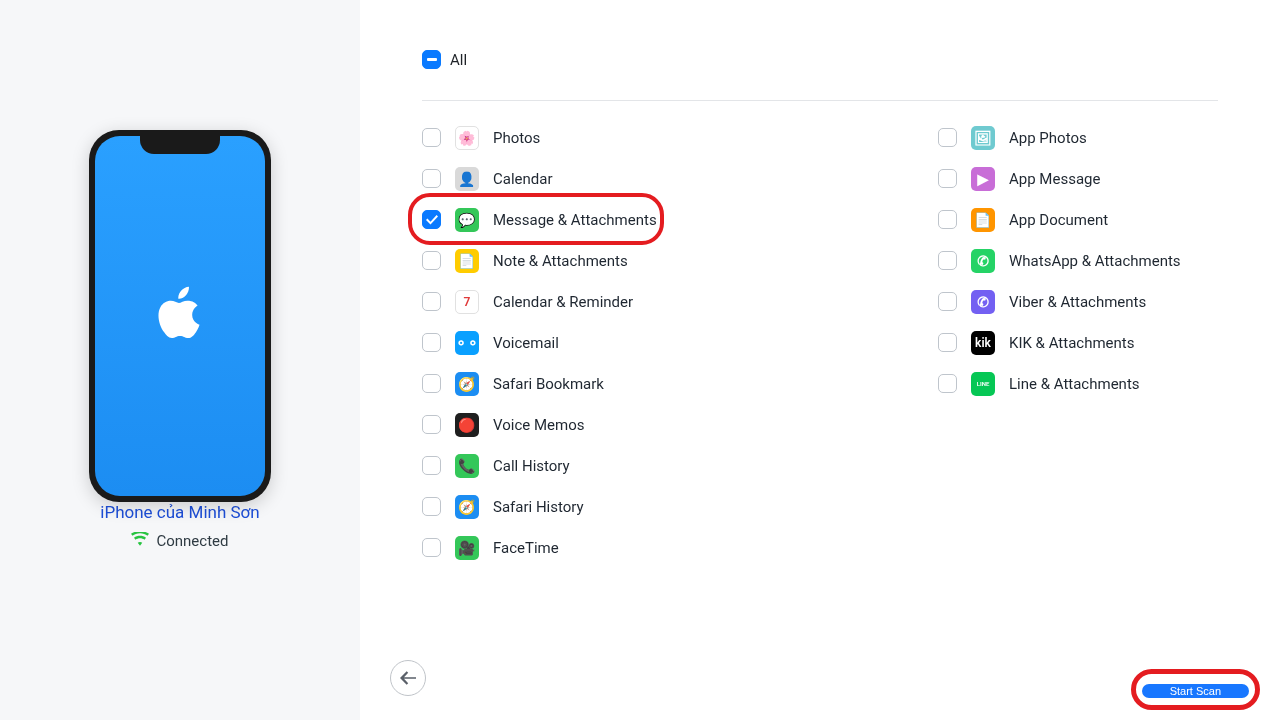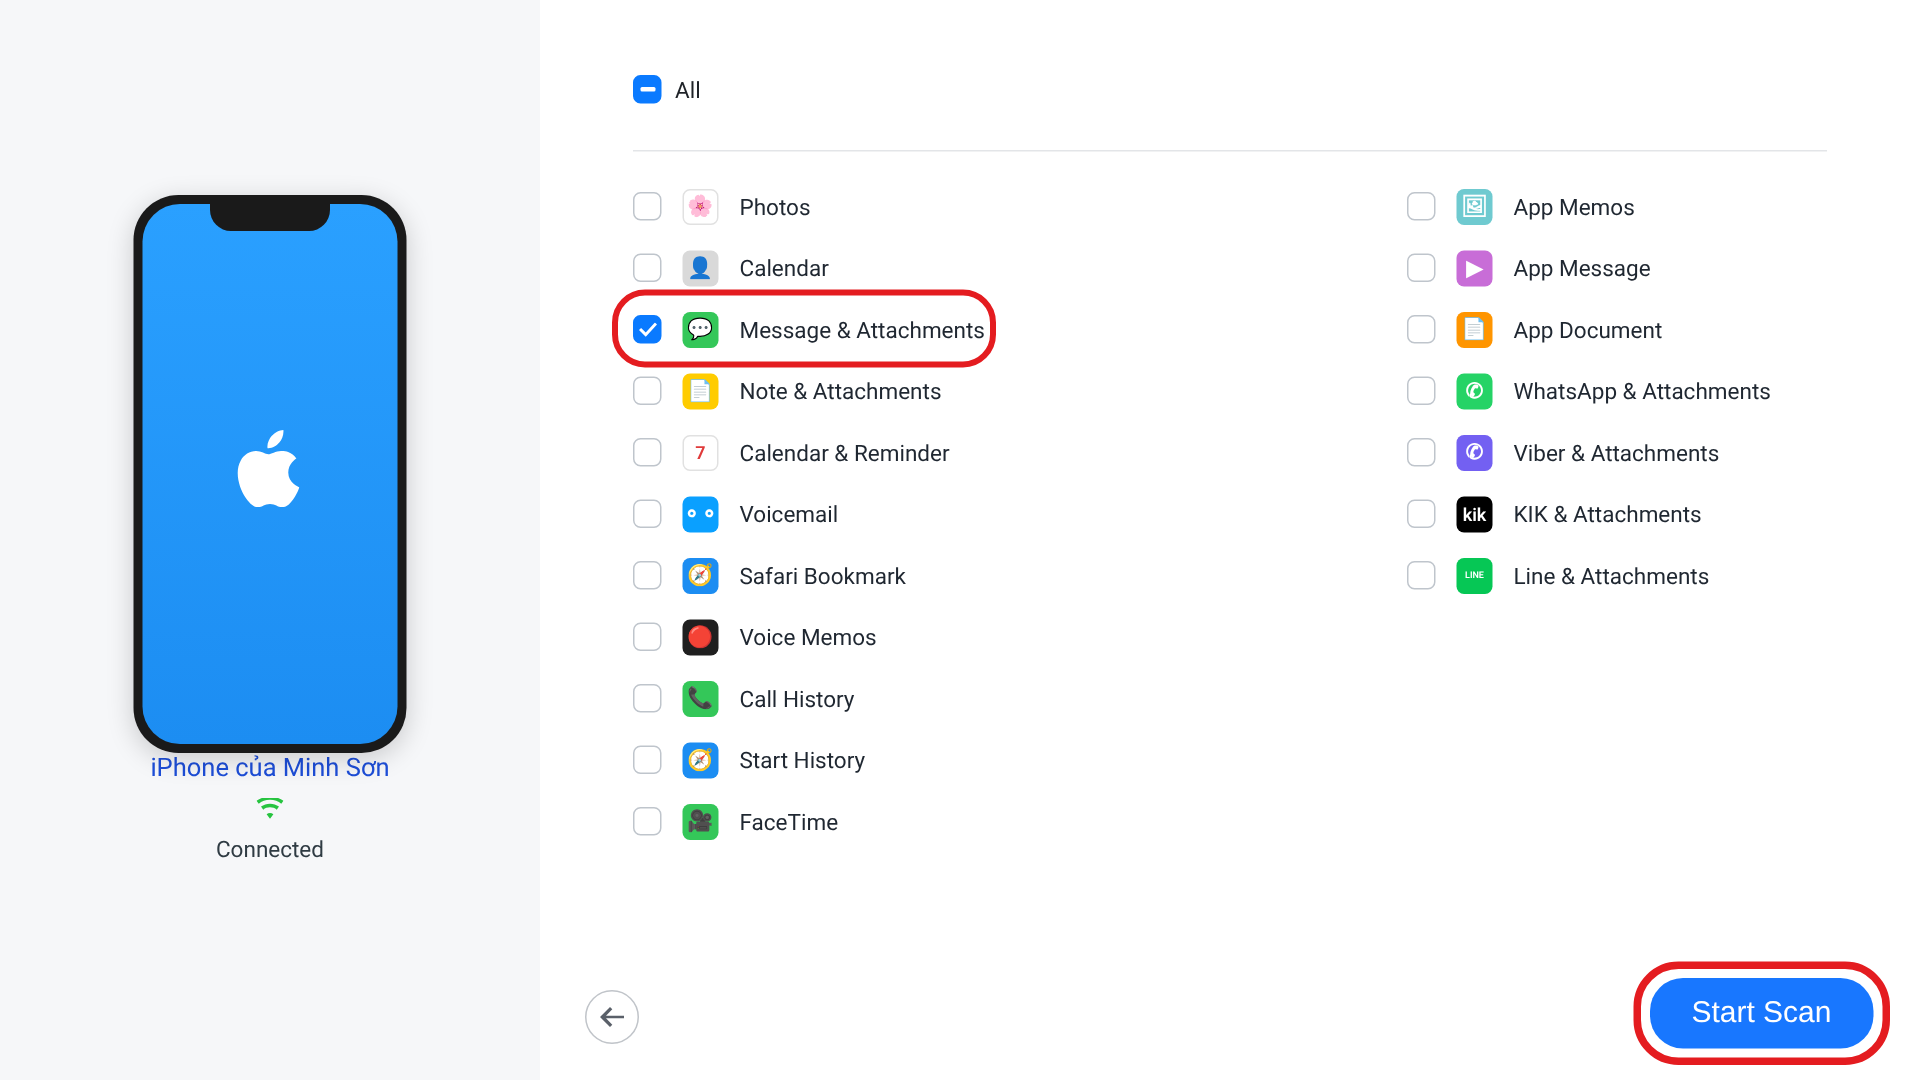--- a/index.html
+++ b/index.html
@@ -56,21 +56,20 @@
     font-weight: 400;
     color: #1d4ed8;
   }
   .device-status {
     margin-top: 10px;
     display: flex;
     align-items: center;
     gap: 7px;
     color: #2f3b43;
     font-size: 15px;
-    flex-direction: column;
   }
   .wifi-icon svg { width: 18px; height: 14px; }
 
   .main {
     flex: 1;
     padding: 50px 62px 24px 62px;
     height: 720px;
     position: relative;
   }
   .main-title {
@@ -180,22 +179,22 @@
     bottom: 10px;
     padding: 6px;
     border: 5px solid #e41c20;
     border-radius: 30px;
   }
   .start-scan {
     background: #1877ff;
     color: #fff;
     border: none;
     border-radius: 22px;
-    padding: 12px 28px;
-    font-size: 20px;
+    padding: 1px 28px;
+    font-size: 11px;
     font-weight: 500;
     cursor: pointer;
   }
 </style>
 </head>
 <body>
 
 <div class="sidebar">
   <div class="phone-frame">
     <div class="phone-screen">
@@ -273,33 +272,33 @@
           <span class="file-label">Voice Memos</span>
         </div>
         <div class="file-row">
           <span class="checkbox"></span>
           <div class="file-icon" style="background: rgb(52, 199, 89); font-size: 14px;">📞</div>
           <span class="file-label">Call History</span>
         </div>
         <div class="file-row">
           <span class="checkbox"></span>
           <div class="file-icon" style="background: rgb(28, 141, 242); font-size: 14px;">🧭</div>
-          <span class="file-label">Start History</span>
+          <span class="file-label">Safari History</span>
         </div>
         <div class="file-row">
           <span class="checkbox"></span>
           <div class="file-icon" style="background: rgb(52, 199, 89); font-size: 14px;">🎥</div>
           <span class="file-label">FaceTime</span>
         </div>
       </div>
     <div class="col col-right" id="col-right">
         <div class="file-row">
           <span class="checkbox"></span>
           <div class="file-icon" style="background: rgb(111, 202, 208); font-size: 14px;">🖼</div>
-          <span class="file-label">App Memos</span>
+          <span class="file-label">App Photos</span>
         </div>
         <div class="file-row">
           <span class="checkbox"></span>
           <div class="file-icon" style="background: rgb(200, 109, 215); font-size: 14px;">▶</div>
           <span class="file-label">App Message</span>
         </div>
         <div class="file-row">
           <span class="checkbox"></span>
           <div class="file-icon" style="background: rgb(255, 149, 0); font-size: 14px;">📄</div>
           <span class="file-label">App Document</span>

